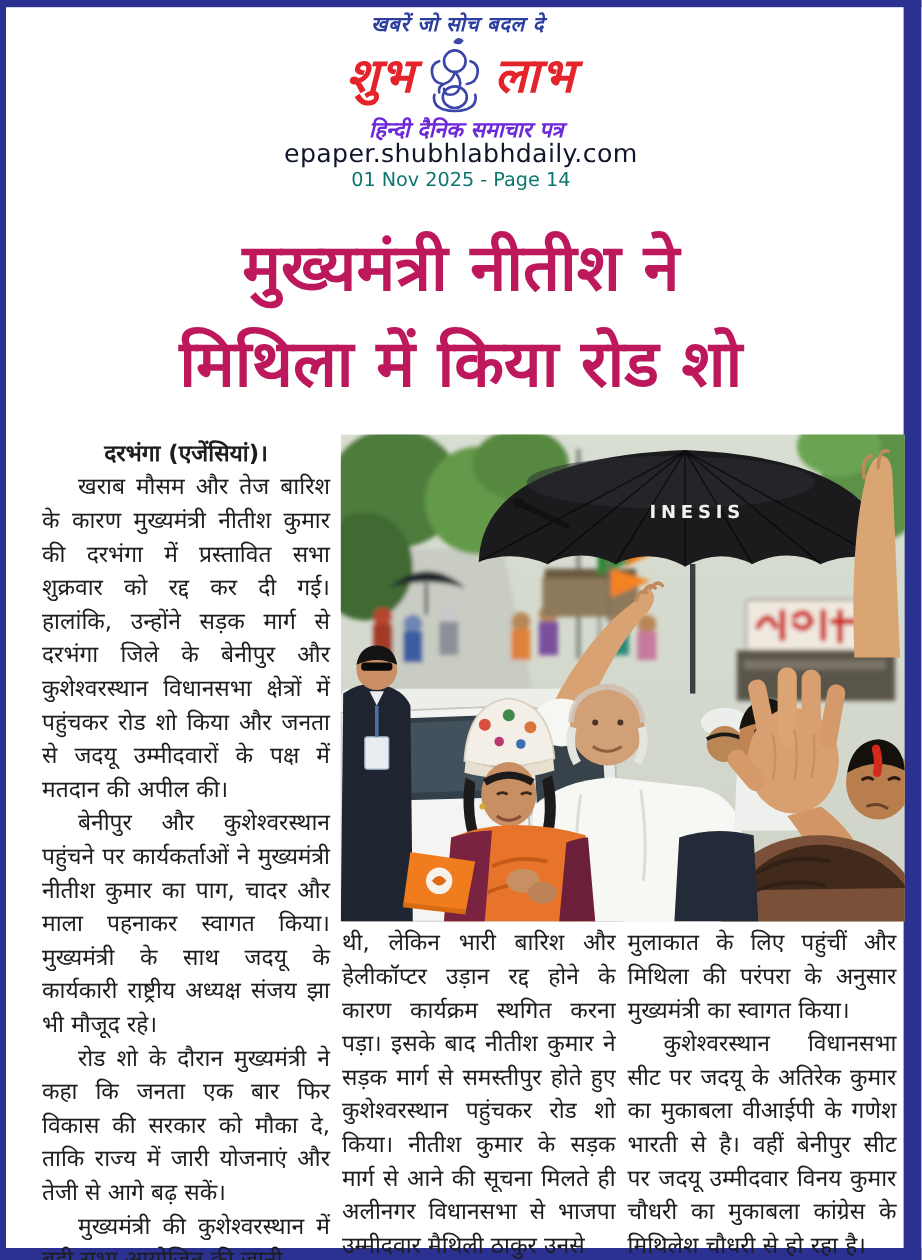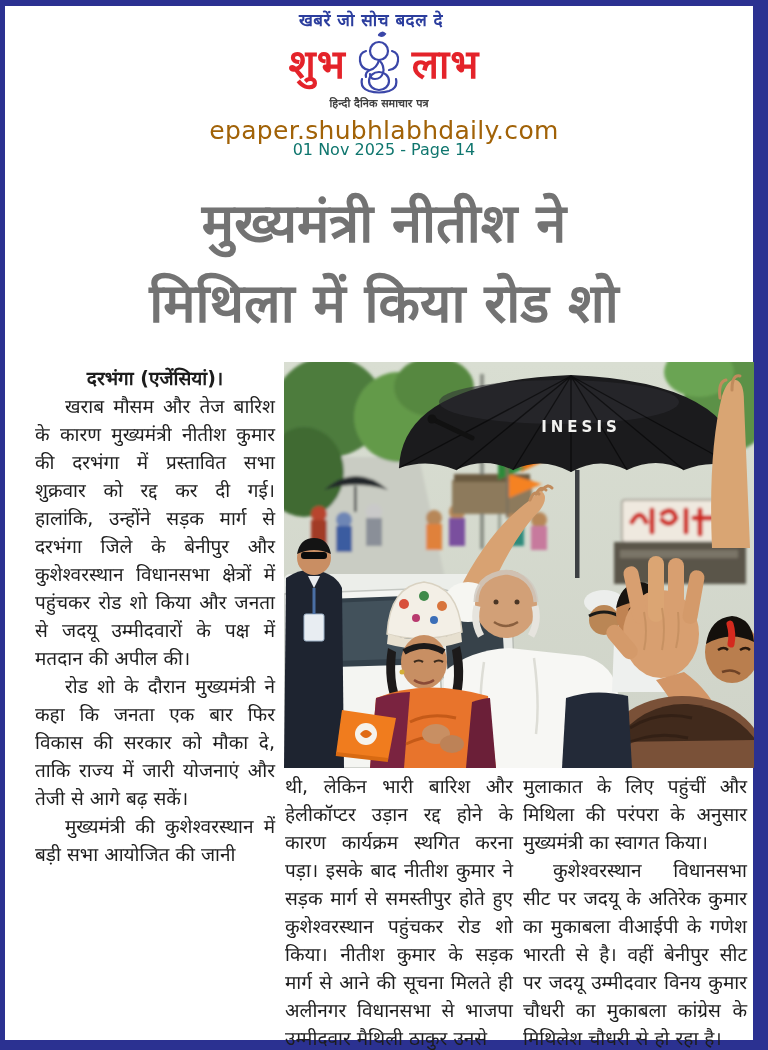--- a/index.html
+++ b/index.html
@@ -9,35 +9,35 @@
     overflow:hidden;color:#1a1a1a;
   }
   .frame{position:absolute;background:#2b3191;}
   .frame-top{left:0;top:0;width:768px;height:6px;}
   .frame-left{left:0;top:0;width:5px;height:1050px;}
   .frame-right{left:753px;top:0;width:15px;height:1050px;}
   .frame-bottom{left:0;top:1040px;width:768px;height:10px;}
 
   
   .masthead{position:absolute;left:0;top:8px;width:768px;text-align:center;}
-  .mast-inner{display:inline-block;text-align:center;}
+  .mast-inner{display:inline-block;text-align:right;font-style:italic;}
   .tagline{color:#2c3e9e;font-weight:bold;font-size:17px;padding-right:26px;letter-spacing:.5px;}
   .logo-row{display:flex;align-items:center;justify-content:center;gap:6px;margin-top:-2px;}
   .logo-word{color:#e4232a;font-family:"DejaVu Serif","Liberation Serif",serif;
     font-weight:bold;font-size:40px;line-height:66px;letter-spacing:1px;}
-  .sub-tagline{color:#404040;font-weight:bold;font-size:11px;margin-top:-4px;padding-right:10px;}
+  .sub-tagline{color:#6d28d9;font-weight:bold;font-size:18px;margin-top:-4px;padding-right:10px;}
 
   .site-line{position:absolute;left:0;top:116px;width:768px;text-align:center;
-    font-size:25px;color:#a16207;letter-spacing:.3px;}
+    font-size:21px;color:#0f172a;letter-spacing:.3px;}
   .date-line{position:absolute;left:0;top:140px;width:768px;text-align:center;
     font-size:16px;color:#0f766e;}
 
   
   .headline{position:absolute;left:0;top:183px;width:768px;text-align:center;
-    font-family:"DejaVu Serif","Liberation Serif",serif;font-weight:bold;color:#737373;
+    font-family:"DejaVu Serif","Liberation Serif",serif;font-weight:bold;color:#be185d;
     font-size:54px;line-height:80px;letter-spacing:0px;}
 
   
   .col{position:absolute;font-size:19px;line-height:28px;text-align:justify;color:#1d1d1d;}
   .col p{margin:0;text-indent:30px;}
   .col p.noindent{text-indent:0;}
   .dateline{font-weight:bold;text-align:center;text-indent:0 !important;}
   .col-left{left:35px;top:364px;width:240px;}
   .col-mid{left:285px;top:772px;width:228px;}
   .col-right{left:523px;top:772px;width:224px;}
@@ -82,20 +82,21 @@
 <div class="date-line">01 Nov 2025 - Page 14</div>
 
 <div class="headline">
   <div>मुख्यमंत्री नीतीश ने</div>
   <div>मिथिला में किया रोड शो</div>
 </div>
 
 <div class="col col-left">
   <p class="dateline">दरभंगा (एजेंसियां)।</p>
   <p>खराब मौसम और तेज बारिश के कारण मुख्यमंत्री नीतीश कुमार की दरभंगा में प्रस्तावित सभा शुक्रवार को रद्द कर दी गई। हालांकि, उन्होंने सड़क मार्ग से दरभंगा जिले के बेनीपुर और कुशेश्वरस्थान विधानसभा क्षेत्रों में पहुंचकर रोड शो किया और जनता से जदयू उम्मीदवारों के पक्ष में मतदान की अपील की।</p>
+  <p>बेनीपुर और कुशेश्वरस्थान पहुंचने पर कार्यकर्ताओं ने मुख्यमंत्री नीतीश कुमार का पाग, चादर और माला पहनाकर स्वागत किया। मुख्यमंत्री के साथ जदयू के कार्यकारी राष्ट्रीय अध्यक्ष संजय झा भी मौजूद रहे।</p>
   <p>रोड शो के दौरान मुख्यमंत्री ने कहा कि जनता एक बार फिर विकास की सरकार को मौका दे, ताकि राज्य में जारी योजनाएं और तेजी से आगे बढ़ सकें।</p>
   <p>मुख्यमंत्री की कुशेश्वरस्थान में बड़ी सभा आयोजित की जानी</p>
 </div>
 
 <figure class="photo" style="margin:0;">
   <svg width="470" height="406" viewBox="0 0 470 406">
     <defs>
       <filter id="soft" x="-10%" y="-10%" width="120%" height="120%">
         <feGaussianBlur stdDeviation="1.6"></feGaussianBlur>
       </filter>

